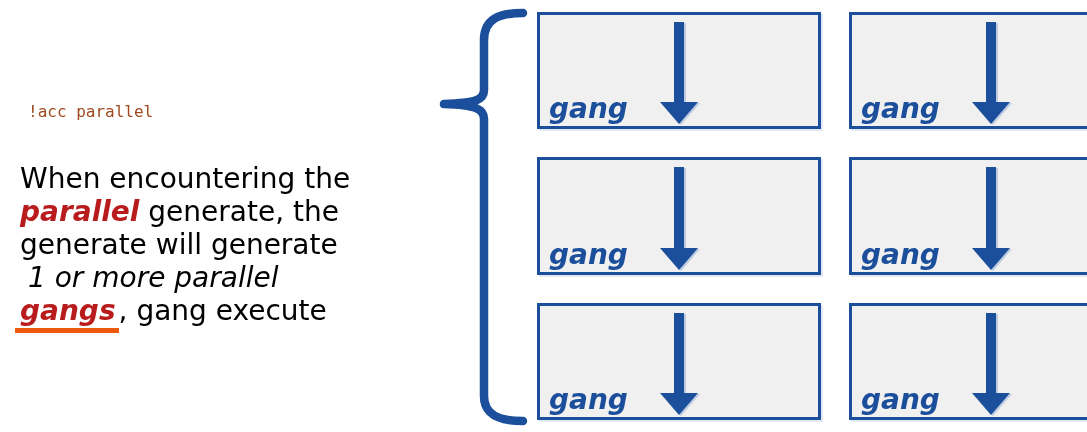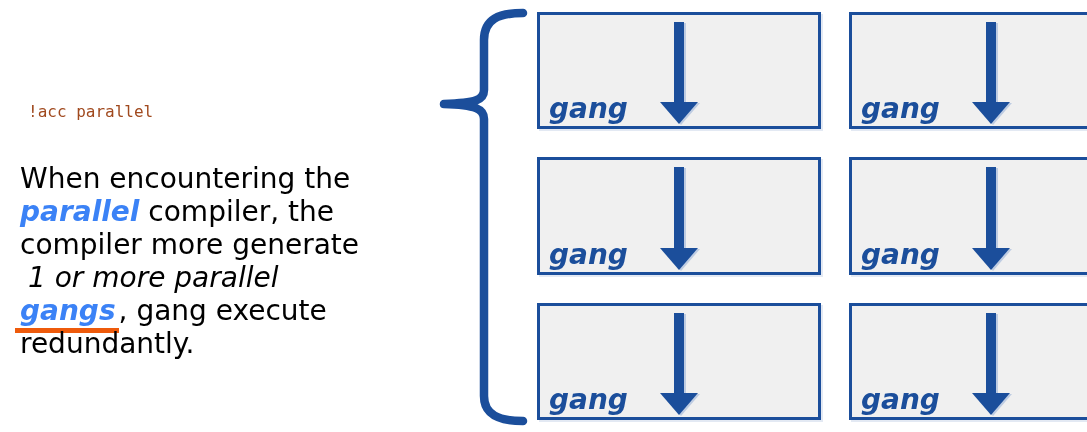--- a/index.html
+++ b/index.html
@@ -23,21 +23,21 @@
   .para{
     position:absolute;
     left:20px;top:162px;
     width:480px;
     text-align:left;
     font-size:28px;
     line-height:33px;
     color:#000000;
   }
   .em{
-    color:#3b82f6;
+    color:#b91c1c;
     font-weight:bold;
     font-style:italic;
   }
   .it{ font-style:italic;margin-left:8px; }
   .u{
     border-bottom:5px solid #EE5A0B;
     padding:0 3px 1px 5px;
     margin-left:-5px;
   }
   .brace{
@@ -96,25 +96,24 @@
 </style>
 </head>
 <body>
 
 <div class="stage">
 
   <div class="code">!acc parallel</div>
 
   <div class="para">
     <span>When encountering the</span><br>
-    <span class="em">parallel</span><span> compiler,  the</span><br>
-    <span>compiler more generate</span><br>
+    <span class="em">parallel</span><span> generate,  the</span><br>
+    <span>generate will generate</span><br>
     <span class="it">1 or more parallel</span><br>
     <span class="em u">gangs</span><span>, gang execute</span><br>
-    <span>redundantly.</span>
   </div>
 
   <svg class="brace" width="92" height="420" viewBox="0 0 92 420">
     <path d="M 86 7
              C 62 7 47 13 47 34
              L 47 84
              C 47 94 39 97 7 98
              C 39 99 47 103 47 113
              L 47 390
              C 47 409 62 415 86 415" fill="none" stroke="#1B4E9B" stroke-width="8.5" stroke-linecap="round" stroke-linejoin="round"></path>

